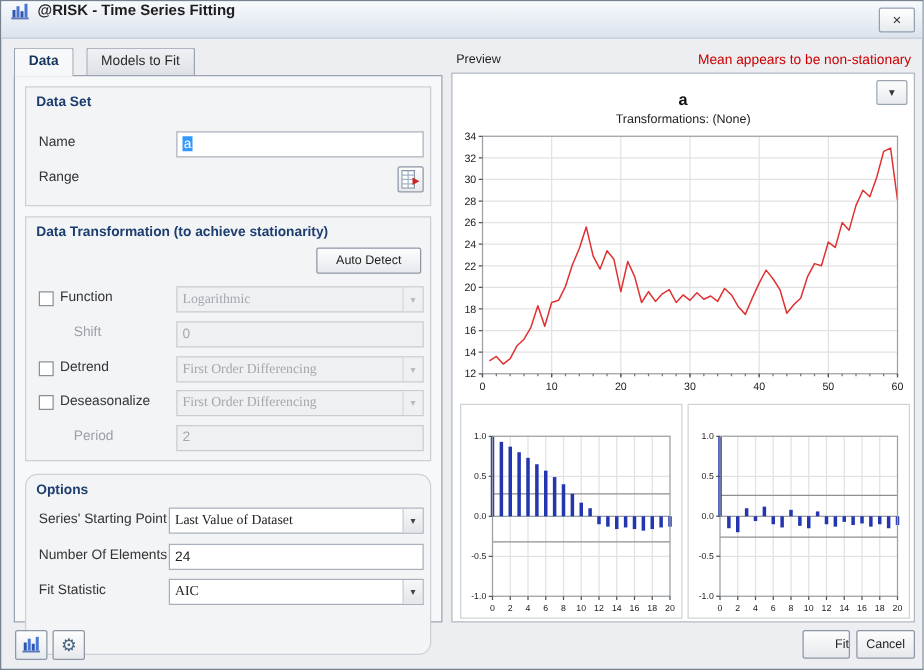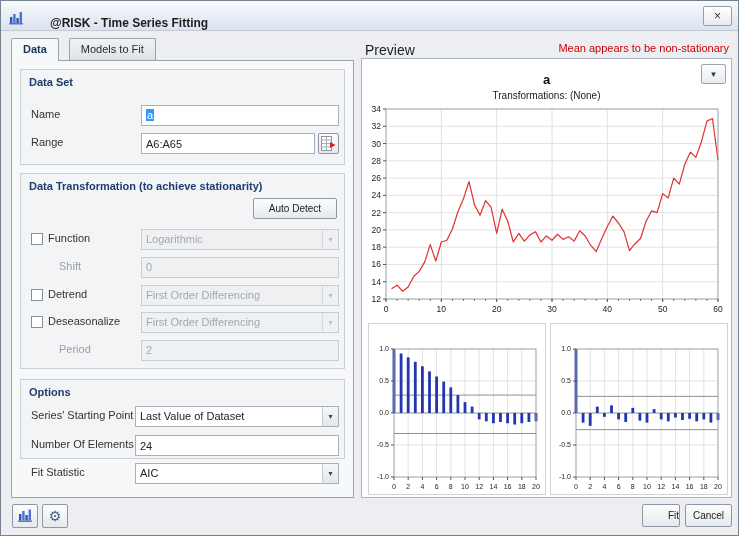--- a/index.html
+++ b/index.html
@@ -3,64 +3,64 @@
 <meta charset="utf-8">
 <style>
   * { box-sizing: border-box; margin: 0; padding: 0; }
   body { font-family: "Liberation Sans", sans-serif; background: #ffffff; }
   .window { position: relative; width: 739px; height: 536px; background: #eceef1;
             border: 1px solid #76828f; overflow: hidden; }
 
   
   .titlebar { position: absolute; left: 0; top: 0; right: 0; height: 30px;
               background: linear-gradient(#f7fafd, #dce3ed); border-bottom: 1px solid #c0c9d6;
-              display: flex; align-items: flex-end; padding: 0 7px; gap: 20px; }
+              display: flex; align-items: flex-start; padding: 0 7px; }
   .title-text { font-size: 12px; font-weight: bold; color: #1d1d1d; margin-left: 6px; }
   .close-btn { position: absolute; top: 5px; right: 6px; width: 29px; height: 20px;
                border: 1px solid #95a0ad; border-radius: 2px; color: #333; font-size: 12px;
                text-align: center; line-height: 18px; background: linear-gradient(#ffffff, #e7eaee); }
 
   
   .tabs { position: absolute; left: 10px; top: 37px; display: flex; gap: 10px; z-index: 3; }
   .tab { height: 22px; padding: 0 11px; line-height: 21px; font-size: 11px; color: #2b2b2b;
          background: linear-gradient(#f0f2f5, #dde1e6); border: 1px solid #9aa4b0;
          border-bottom: none; border-radius: 2px 2px 0 0; }
   .tab.active { background: #f7f8f9; font-weight: bold; color: #16365c; height: 23px; margin-bottom: -1px; }
 
   
   .left-panel { position: absolute; left: 10px; top: 59px; width: 343px; height: 438px;
                 background: #f7f8f9; border: 1px solid #9aa4b0; }
   .group { position: absolute; left: 8px; width: 325px; border: 1px solid #ccd0d6; background: #f3f4f6; }
   #grp-dataset { top: 8px; height: 96px; }
   #grp-transform { top: 112px; height: 196px; }
-  #grp-options { top: 318px; height: 80px; }
+  #grp-options { top: 318px; height: 145px; border-radius: 10px; }
   .group-title { position: absolute; left: 8px; top: 6px; font-size: 11px; font-weight: bold; color: #1c3d6e; }
 
   .lbl { position: absolute; font-size: 11px; color: #333; white-space: nowrap; }
   .lbl.dim { color: #9aa0a6; }
   .field { position: absolute; height: 21px; background: #fff; border: 1px solid #a9b0ba;
            font-size: 11px; padding: 2px 4px; color: #222; font-family: inherit; line-height: 15px; }
   input.field { outline: none; }
   .field.disabled { background: #eef0f2; color: #a3a8ae; border-color: #c9cdd2; }
   .sel { background: #3399ff; color: #fff; padding: 0 1px; }
   .combo { position: absolute; height: 21px; background: #fff; border: 1px solid #a9b0ba;
-           font-size: 11px; padding: 2px 18px 2px 4px; line-height: 15px; color: #222; white-space: nowrap; overflow: hidden; }
+           font-size: 11px; padding: 2px 18px 2px 4px; line-height: 15px; color: #222; white-space: nowrap; overflow: hidden; font-family: Liberation Serif, serif; }
   .combo .arrow { position: absolute; right: 0; top: 0; width: 16px; height: 100%;
                   border-left: 1px solid #c6cbd1; text-align: center; font-size: 8px; line-height: 19px;
                   color: #444; background: linear-gradient(#f6f7f8, #e3e6ea); }
   .combo.disabled { background: #eef0f2; color: #a3a8ae; border-color: #c9cdd2; }
   .combo.disabled .arrow { color: #b8bcc1; background: #eef0f2; border-left-color: #d6d9dd; }
   .checkbox { position: absolute; width: 12px; height: 12px; background: #fff; border: 1px solid #8a9099; }
   .btn { position: absolute; border: 1px solid #8d97a5; border-radius: 2px;
          background: linear-gradient(#fdfdfd, #e6e9ed); font-size: 10px; color: #222; text-align: center; }
   .pick-btn { position: absolute; width: 21px; height: 21px; border: 1px solid #8d97a5;
               background: linear-gradient(#fdfdfd, #e6e9ed); border-radius: 2px; text-align: center; padding-top: 2px; }
 
   
-  .preview-label { position: absolute; left: 364px; top: 41px; font-size: 14px; color: #1d1d1d; }
+  .preview-label { position: absolute; left: 364px; top: 41px; font-size: 10px; color: #1d1d1d; }
   .preview-warning { position: absolute; right: 9px; top: 41px; font-size: 11px; color: #cc0000; }
   .preview-panel { position: absolute; left: 360px; top: 57px; width: 371px; height: 440px;
                    background: #fff; border: 1px solid #aeb6c0; }
   .chart-combo { position: absolute; top: 5px; right: 5px; width: 25px; height: 20px;
                  border: 1px solid #9aa4b0; background: linear-gradient(#fbfcfd, #e8ebef);
                  border-radius: 2px; text-align: center; line-height: 18px; font-size: 9px; color: #333; }
   .chart-title { position: absolute; top: 13px; left: 0; width: 100%; text-align: center;
                  font-size: 13px; font-weight: bold; color: #111; }
   .chart-subtitle { position: absolute; top: 31px; left: 0; width: 100%; text-align: center;
                     font-size: 10px; color: #222; }
@@ -105,21 +105,20 @@
     <div class="tab">Models to Fit</div>
   </div>
 
   <div class="left-panel">
 
     <div class="group" id="grp-dataset">
       <div class="group-title">Data Set</div>
       <div class="lbl" style="left:10px; top:38px;">Name</div>
       <div class="field" style="left:120px; top:35px; width:198px;"><span class="sel">a</span></div>
       <div class="lbl" style="left:10px; top:66px;">Range</div>
-      <input class="field" style="left: 120px; top: 63px; width: 174px;" value="A6:A65">
       <div class="pick-btn" style="left:297px; top:63px;">
         <svg width="15" height="15" viewBox="0 0 15 15">
           <rect x="0.5" y="0.5" width="10" height="14" fill="#ffffff" stroke="#8a93a0"></rect>
           <line x1="0.5" y1="4" x2="10.5" y2="4" stroke="#9fb3c8"></line>
           <line x1="0.5" y1="7.5" x2="10.5" y2="7.5" stroke="#9fb3c8"></line>
           <line x1="0.5" y1="11" x2="10.5" y2="11" stroke="#9fb3c8"></line>
           <line x1="5.5" y1="0.5" x2="5.5" y2="14.5" stroke="#9fb3c8"></line>
           <path d="M9 6 L14.5 9 L9 12 Z" fill="#cc2222"></path>
         </svg>
       </div>

